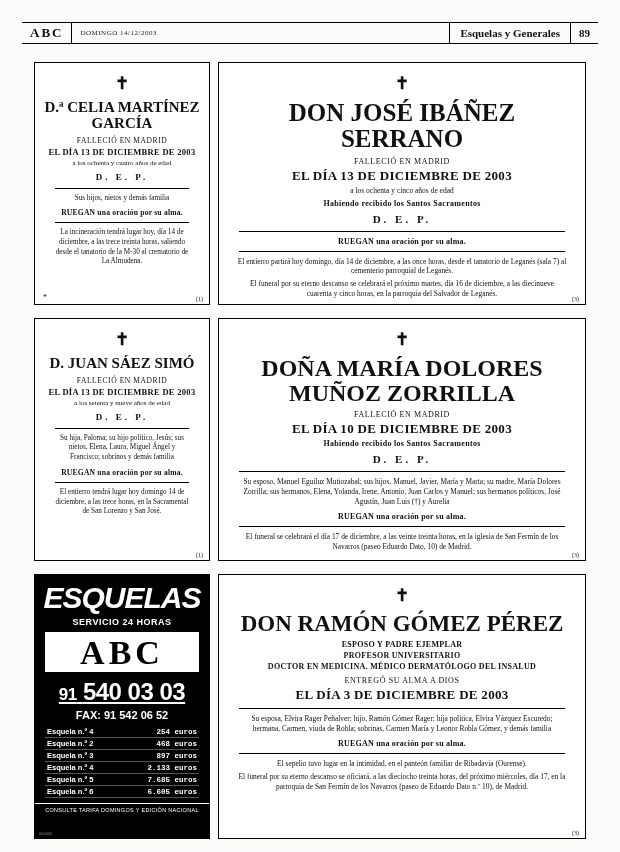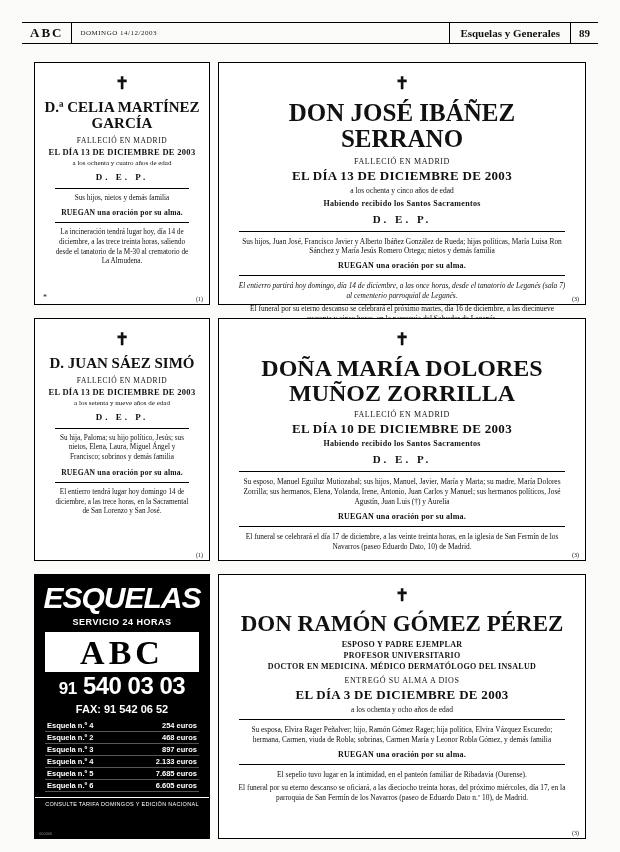--- a/index.html
+++ b/index.html
@@ -98,34 +98,34 @@
     font-family:"Liberation Sans", sans-serif;
     font-weight:bold;font-size:9px;letter-spacing:0.5px;margin:2px 0 5px;
   }
   .ad .abcbox{
     background:#fff;color:#000;margin:0 10px;padding:4px 0 2px;
     font-family:"Liberation Serif", serif;font-weight:bold;
     font-size:34px;letter-spacing:4px;line-height:1;
   }
   .ad .phone{
     font-family:"Liberation Sans", sans-serif;
-    font-weight:bold;font-size:24px;letter-spacing:-0.5px;
+    font-weight:bold;font-size:24px;margin-top:6px;letter-spacing:-0.5px;text-decoration:underline;
   }
   .ad .phone .pref{font-size:17px;}
   .ad .fax{
     font-family:"Liberation Sans", sans-serif;
     font-weight:bold;font-size:11px;margin:3px 0 5px;
   }
   .ad table{
     width:calc(100% - 20px);margin:0 10px;border-collapse:collapse;
     font-family:"Liberation Sans", sans-serif;font-size:7.5px;font-weight:bold;
   }
   .ad td{padding:1px 2px;border-bottom:1px solid #555;}
   .ad td.l{text-align:left;}
-  .ad td.r{text-align:right;}
+  .ad td.r{text-align:right;font-family:Liberation Mono, monospace;}
   .ad .foot{
     font-family:"Liberation Sans", sans-serif;
     font-size:5.5px;letter-spacing:0.3px;margin-top:5px;
     border-top:1px solid #fff;padding-top:3px;
   }
   .ad .tiny{
     position:absolute;left:4px;bottom:2px;font-size:4px;color:#888;
     font-family:"Liberation Sans", sans-serif;
   }
 </style>
@@ -173,24 +173,23 @@
 
   <div class="box" style="left:218px;top:62px;width:368px;height:243px;">
     <div class="cross">✝</div>
     <div class="nm" style="font-size:25px;">DON JOSÉ IBÁÑEZ SERRANO</div>
     <div class="sub" style="font-size:8px;">FALLECIÓ EN MADRID</div>
     <div class="subb" style="font-size:13px;">EL DÍA 13 DE DICIEMBRE DE 2003</div>
     <div class="age" style="font-size:7.5px;">a los ochenta y cinco años de edad</div>
     <div class="subb" style="font-size:8px;">Habiendo recibido los Santos Sacramentos</div>
     <div class="dep" style="font-size:11px;">D.  E.  P.</div>
     <hr class="hr">
-    <div class="body" style="font-size:7.4px;">Sus hijos, Juan José, Francisco Javier y Alberto Ibáñez González de Rueda; hijas políticas, María Luisa Ron Sánchez y María Jesús Romero Ortega; nietos y demás familia</div>
     <div class="ruegan" style="font-size:8px;">RUEGAN una oración por su alma.</div>
     <hr class="hr">
-    <div class="body" style="font-size:7.4px;font-style:italic;">El entierro partirá hoy domingo, día 14 de diciembre, a las once horas, desde el tanatorio de Leganés (sala 7) al cementerio parroquial de Leganés.</div>
+    <div class="body" style="font-size:7.4px;">El entierro partirá hoy domingo, día 14 de diciembre, a las once horas, desde el tanatorio de Leganés (sala 7) al cementerio parroquial de Leganés.</div>
     <div class="body" style="font-size:7.4px;">El funeral por su eterno descanso se celebrará el próximo martes, día 16 de diciembre, a las diecinueve cuarenta y cinco horas, en la parroquia del Salvador de Leganés.</div>
     <div class="code">(3)</div>
   </div>
 
   <div class="box" style="left:34px;top:318px;width:176px;height:243px;">
     <div class="cross">✝</div>
     <div class="nm" style="font-size:15px;">D. JUAN SÁEZ SIMÓ</div>
     <div class="sub">FALLECIÓ EN MADRID</div>
     <div class="subb">EL DÍA 13 DE DICIEMBRE DE 2003</div>
     <div class="age">a los setenta y nueve años de edad</div>
@@ -260,21 +259,20 @@
   </div>
 
   <div class="box" style="left:218px;top:574px;width:368px;height:265px;">
     <div class="cross">✝</div>
     <div class="nm" style="font-size:23px;">DON RAMÓN GÓMEZ PÉREZ</div>
     <div class="subb" style="font-size:8px;">ESPOSO Y PADRE EJEMPLAR</div>
     <div class="subb" style="font-size:8px;">PROFESOR UNIVERSITARIO</div>
     <div class="subb" style="font-size:8px;">DOCTOR EN MEDICINA. MÉDICO DERMATÓLOGO DEL INSALUD</div>
     <div class="sub" style="font-size:8px;margin-top:5px;">ENTREGÓ SU ALMA A DIOS</div>
     <div class="subb" style="font-size:13px;">EL DÍA 3 DE DICIEMBRE DE 2003</div>
-    <div class="age" style="font-size:7.5px;">a los ochenta y ocho años de edad</div>
     <hr class="hr">
     <div class="body" style="font-size:7.4px;">Su esposa, Elvira Rager Peñalver; hijo, Ramón Gómez Rager; hija política, Elvira Vázquez Escuredo; hermana, Carmen, viuda de Robla; sobrinas, Carmen María y Leonor Robla Gómez, y demás familia</div>
     <div class="ruegan" style="font-size:8px;">RUEGAN una oración por su alma.</div>
     <hr class="hr">
     <div class="body" style="font-size:7.4px;">El sepelio tuvo lugar en la intimidad, en el panteón familiar de Ribadavia (Ourense).</div>
     <div class="body" style="font-size:7.4px;">El funeral por su eterno descanso se oficiará, a las dieciocho treinta horas, del próximo miércoles, día 17, en la parroquia de San Fermín de los Navarros (paseo de Eduardo Dato n.º 10), de Madrid.</div>
     <div class="code">(3)</div>
   </div>
 
 </div>

